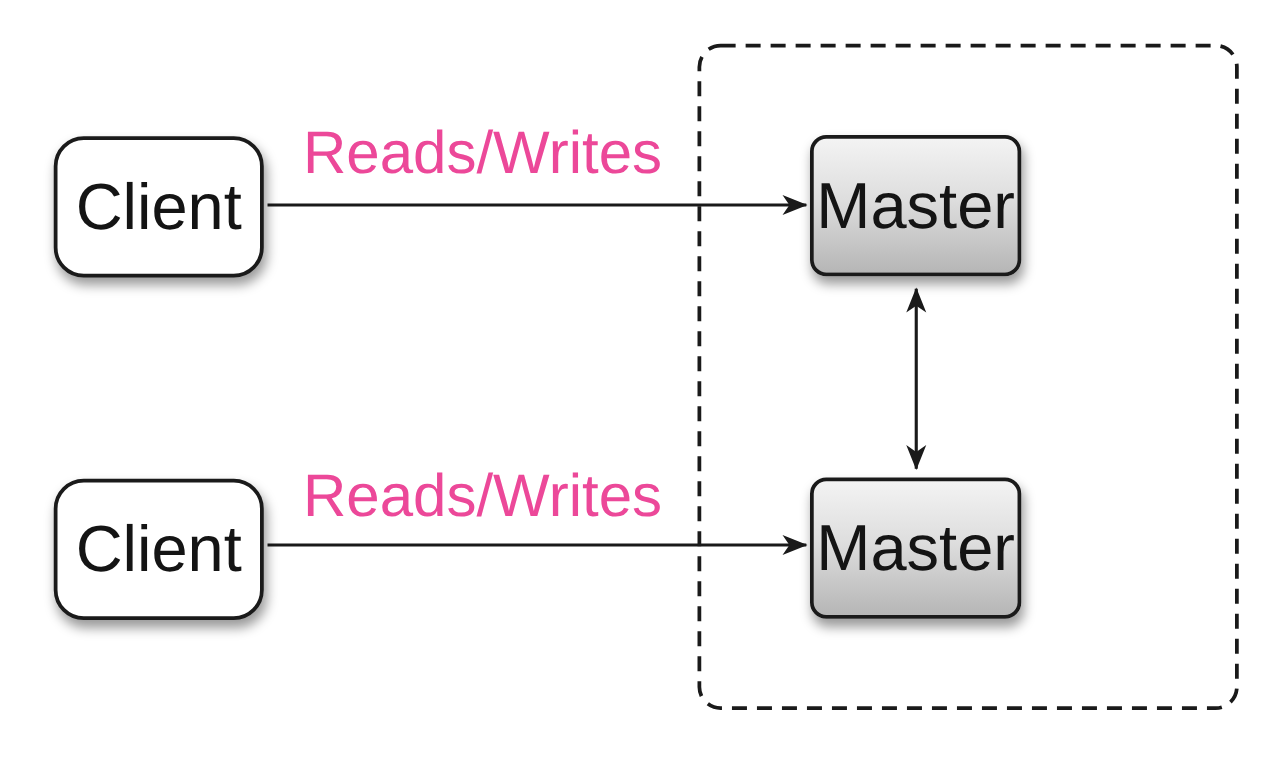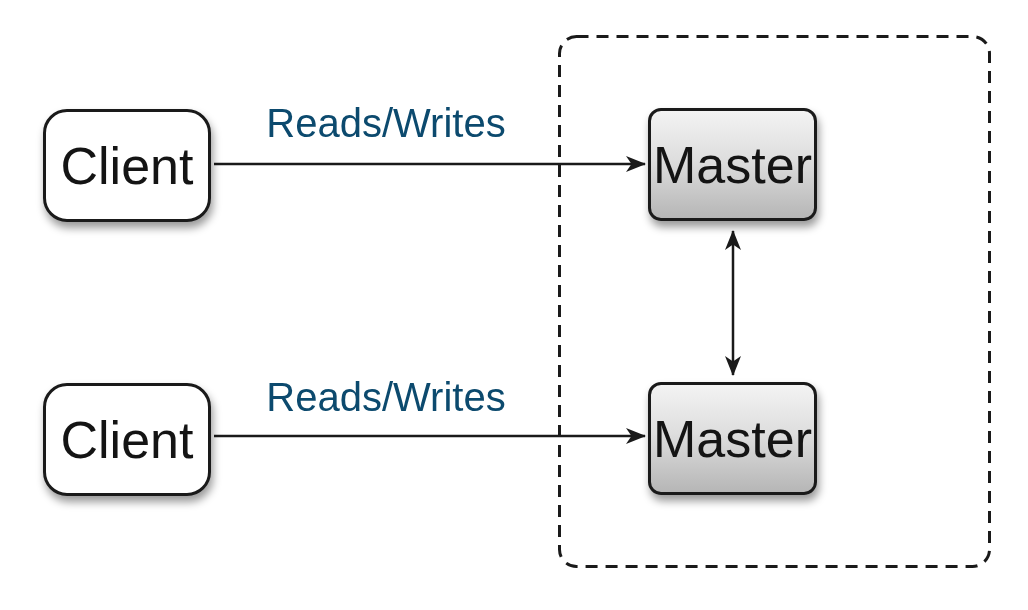--- a/index.html
+++ b/index.html
@@ -48,22 +48,22 @@
     height: 113px;
     border-radius: 13px;
     background: linear-gradient(180deg, #f3f3f3 0%, #dedede 45%, #b6b6b6 100%);
   }
   .master.top { top: 108px; }
   .master.bottom { top: 382px; }
   .edge-label {
     position: absolute;
     transform: translate(-50%, -50%);
     white-space: nowrap;
-    font-size: 40px;
-    color: #0c4a6e;
+    font-size: 48px;
+    color: #ec4899;
   }
   .label-rw-top { left: 386px; top: 123px; }
   .label-rw-bottom { left: 386px; top: 397px; }
   .label-replication { left: 863px; top: 302px; }
 </style>
 </head>
 <body>
 
 <div class="canvas">
 

